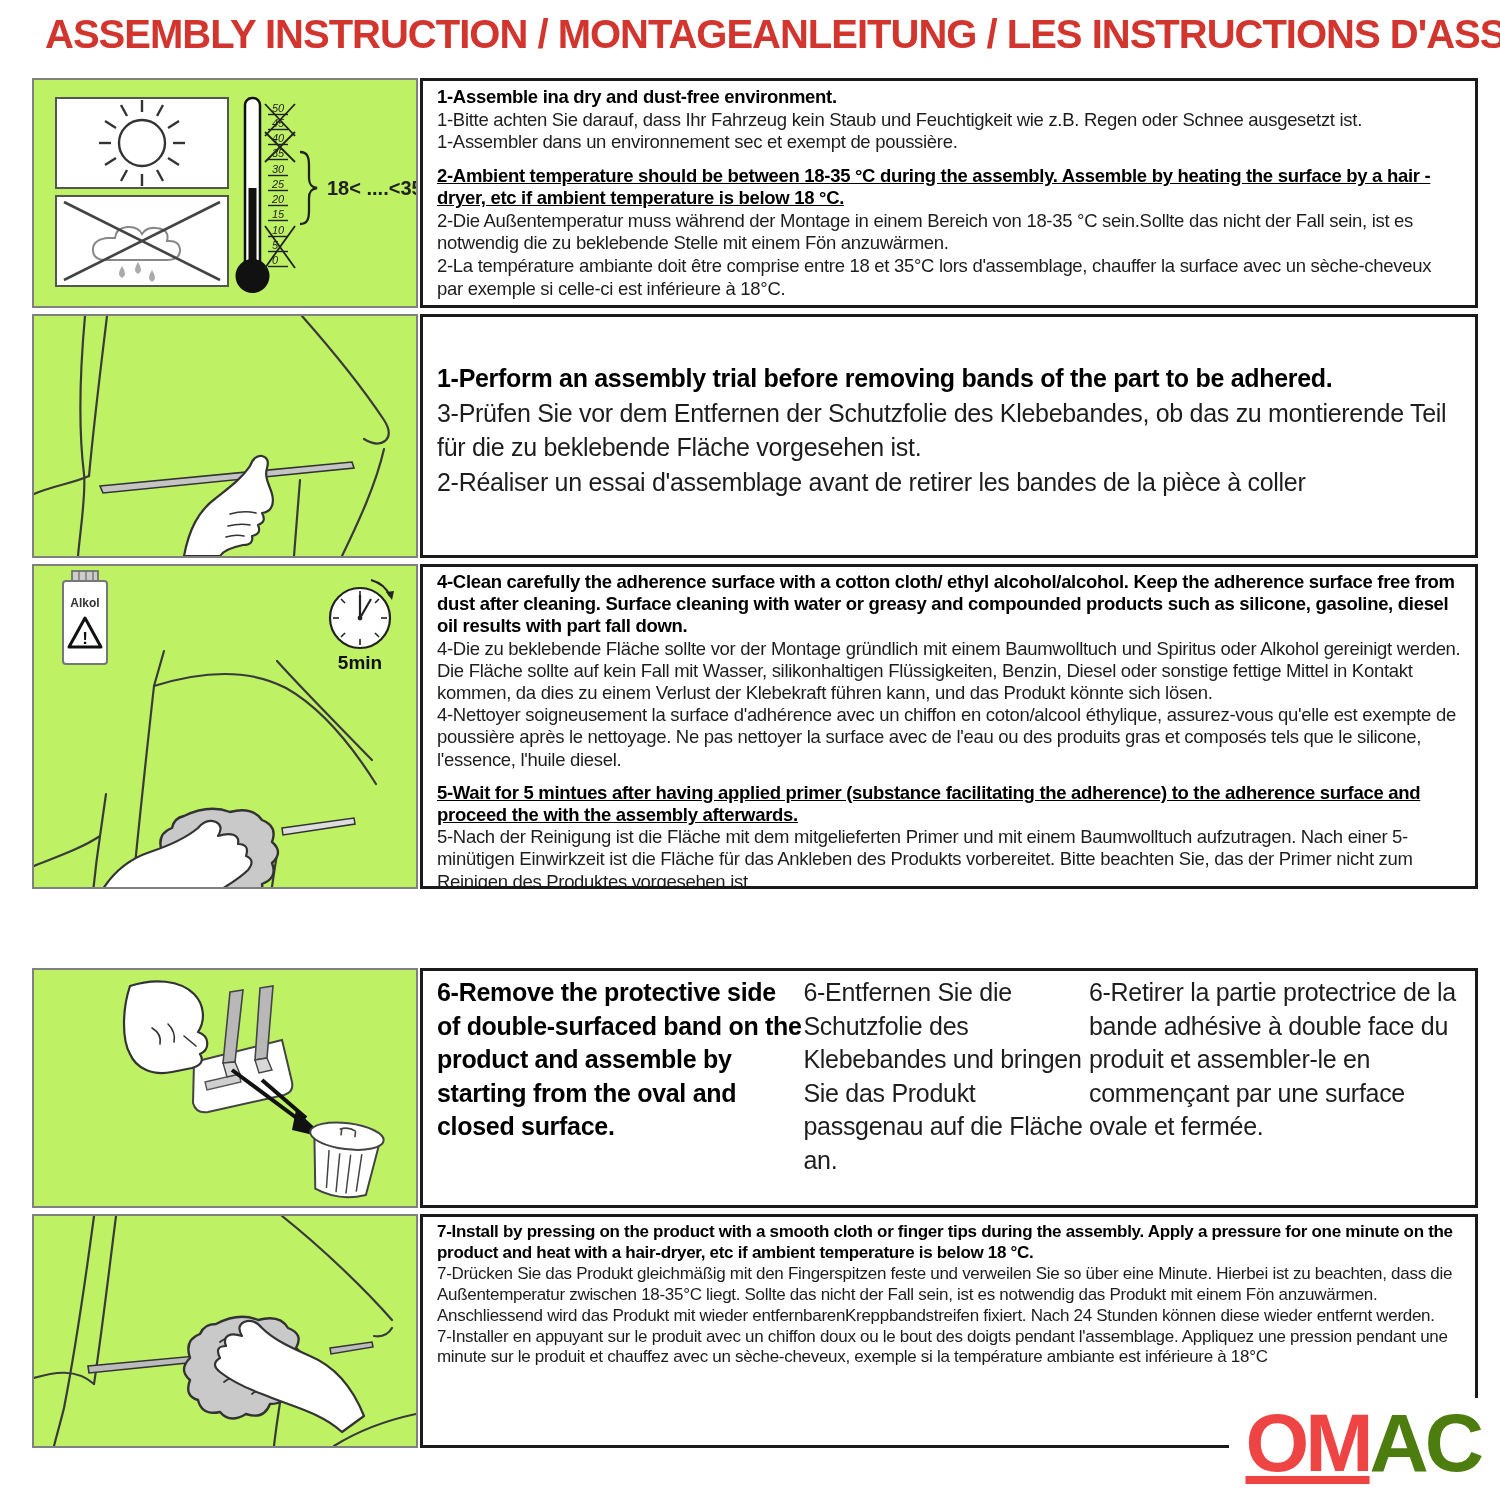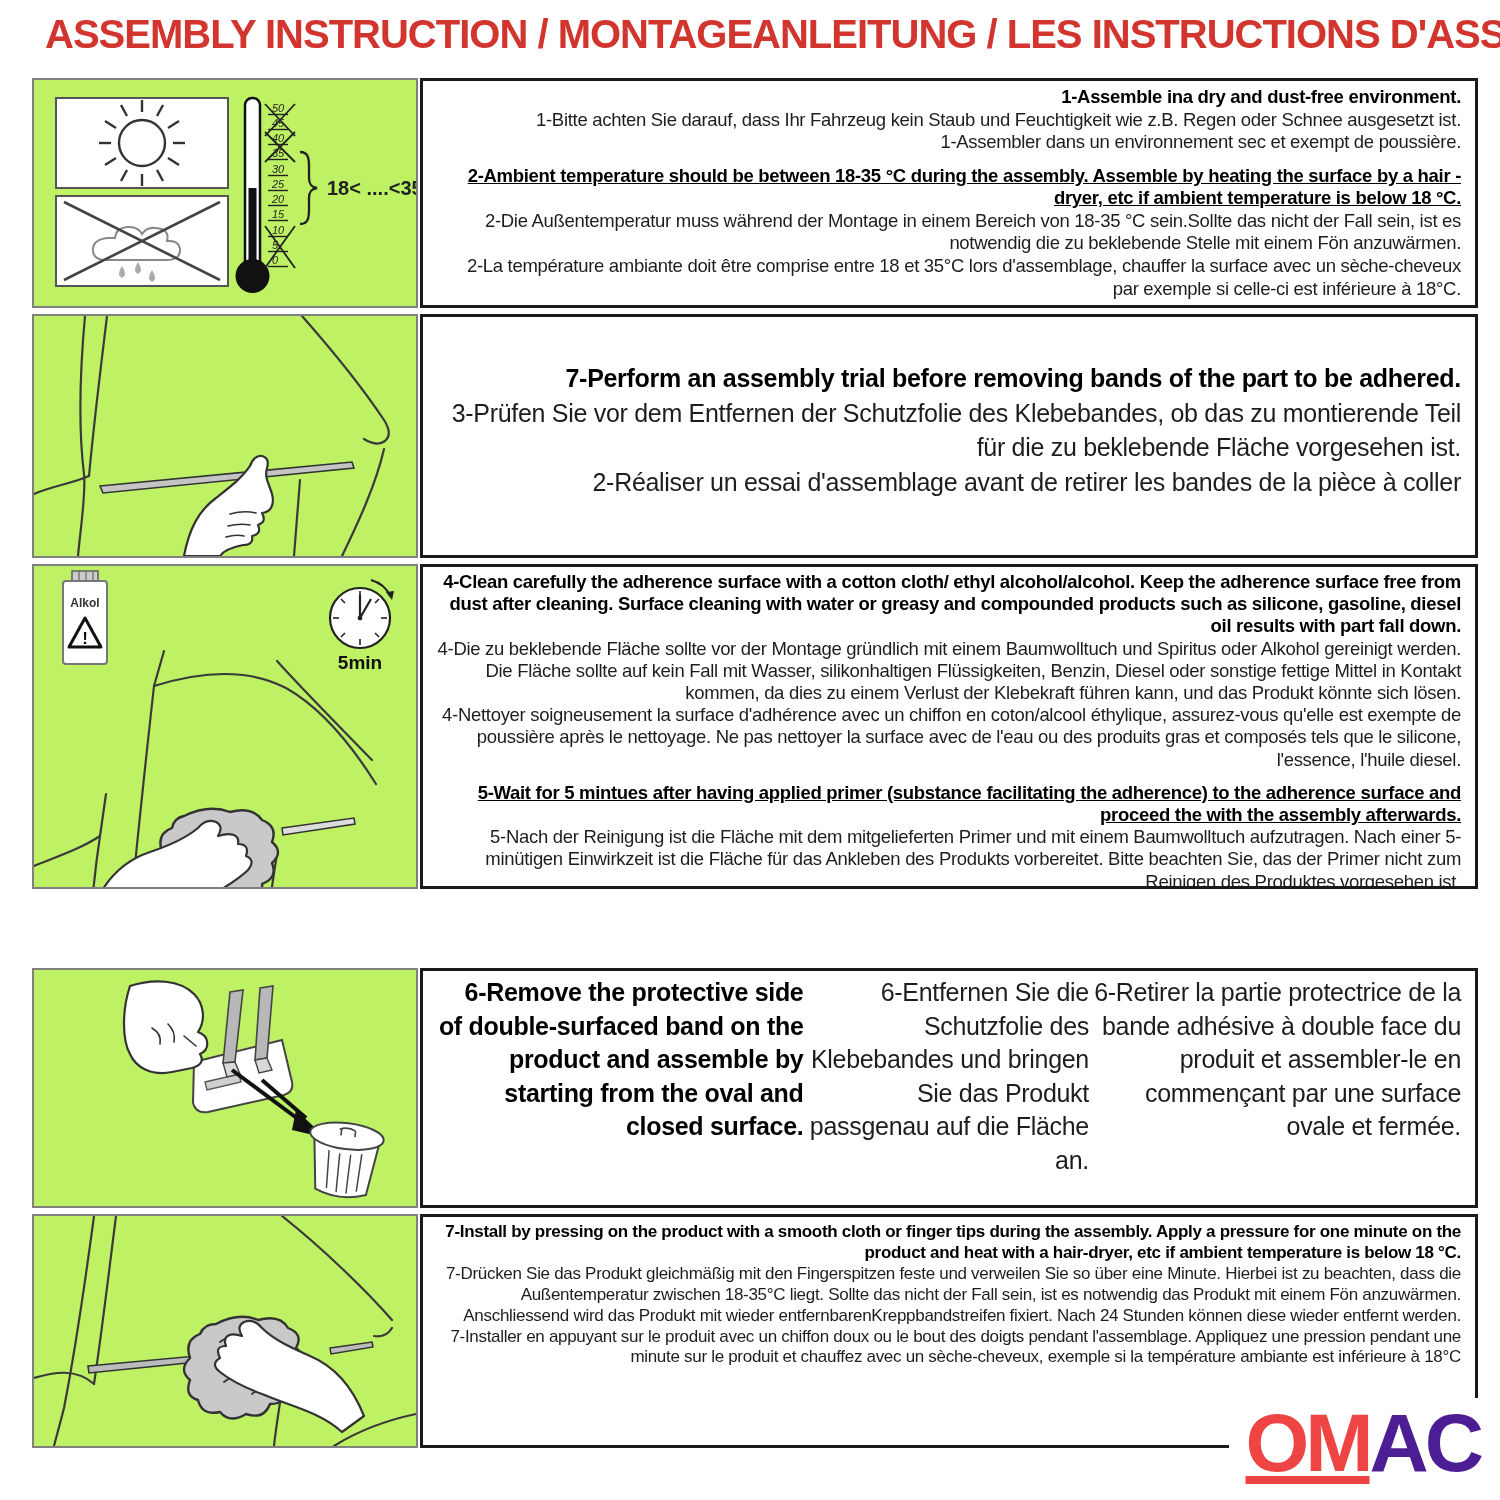--- a/index.html
+++ b/index.html
@@ -3,38 +3,38 @@
 <meta charset="utf-8">
 <style>
   html,body{margin:0;padding:0;background:#ffffff;}
   #page{position:relative;width:1500px;height:1500px;background:#fff;
         font-family:"Liberation Sans","DejaVu Sans",sans-serif;color:#1d1d1d;overflow:hidden;}
   #title{position:absolute;left:45px;top:12px;font-size:40px;font-weight:bold;
          letter-spacing:-1px;color:#d2342e;white-space:nowrap;}
   .imgbox{position:absolute;left:32px;width:386px;border:2px solid #808080;
           background:#bef264;box-sizing:border-box;overflow:hidden;}
   .textbox{position:absolute;left:420px;width:1058px;border:3px solid #1a1a1a;
-           background:#fff;box-sizing:border-box;padding:5px 14px;overflow:hidden;text-align:right;}
+           background:#fff;box-sizing:border-box;padding:5px 14px;overflow:hidden;}
   .textbox p{margin:0;letter-spacing:-0.3px;}
   .textbox p.bold{font-weight:bold;color:#000;}
   .textbox p.gap{margin-top:0.6em;text-decoration:underline;}
   #row1-img,#row1-text{top:78px;height:230px;}
   #row2-img,#row2-text{top:314px;height:244px;}
   #row3-img,#row3-text{top:564px;height:325px;}
   #row4-img,#row4-text{top:968px;height:240px;}
   #row5-img,#row5-text{top:1214px;height:234px;}
   #row1-text{font-size:18.5px;line-height:1.22;}
   #row2-text{font-size:25px;line-height:1.38;padding-top:44px;}
   #row3-text{font-size:18.5px;line-height:1.2;padding-top:4px;}
   #row4-text{font-size:25px;line-height:1.34;display:flex;flex-direction:row;justify-content:center;}
   #row5-text{font-size:17px;line-height:1.23;}
   #logo{position:absolute;top:1398px;right:18px;background:#fff;padding:4px 2px 4px 16px;
         font-size:82px;font-weight:bold;letter-spacing:-4px;line-height:1;z-index:5;}
   #logo .black{color:#ef4444;text-decoration:underline;}
-  #logo .red{color:#4c1d95;}
+  #logo .red{color:#4d7c0f;}
   svg text{font-family:"Liberation Sans","DejaVu Sans",sans-serif;}
   .lineart{stroke:#3a3a3a;fill:none;stroke-width:2.2;stroke-linecap:round;stroke-linejoin:round;}
 </style>
 </head>
 <body>
 
 <div id="page">
 
   <div id="title">ASSEMBLY INSTRUCTION / MONTAGEANLEITUNG / LES INSTRUCTIONS D'ASSEMBLAGE</div>
 
@@ -134,21 +134,21 @@
         <path d="M266,164 L260,240"></path>
       </g>
       <polygon points="66,170 318,146 320,152 69,177" fill="#c4c4c4" stroke="#333" stroke-width="1.6"></polygon>
       <g>
         <path d="M150,240 C155,214 164,195 182,182 C196,171 208,162 216,150 Q220,139 228,140 Q236,142 233,152 C230,162 236,170 238,178 C241,190 236,196 228,197 Q233,206 224,209 Q228,218 218,220 Q220,229 209,229 C199,231 190,234 186,240 Z" fill="#fff" stroke="#333" stroke-width="2.2" stroke-linejoin="round"></path>
         <path d="M196,198 q14,-4 26,-1 M194,210 q12,-3 22,-1 M192,221 q10,-3 18,-1" fill="none" stroke="#333" stroke-width="1.6" stroke-linecap="round"></path>
       </g>
     </svg>
   </div>
   <div class="textbox" id="row2-text">
-      <p class="bold">7-Perform an assembly trial before removing bands of the part to be adhered.</p>
+      <p class="bold">1-Perform an assembly trial before removing bands of the part to be adhered.</p>
       <p class="">3-Prüfen Sie vor dem Entfernen der Schutzfolie des Klebebandes, ob das zu montierende Teil für die zu beklebende Fläche vorgesehen ist.</p>
       <p class="">2-Réaliser un essai d'assemblage avant de retirer les bandes de la pièce à coller</p>
     </div>
 
   <div class="imgbox" id="row3-img">
     <svg width="382" height="396" viewBox="0 0 382 396">
       <g>
         <rect x="38" y="5" width="26" height="11" fill="#ccc" stroke="#666" stroke-width="1.6"></rect>
         <line x1="45" y1="5" x2="45" y2="16" stroke="#666" stroke-width="1.2"></line>
         <line x1="52" y1="5" x2="52" y2="16" stroke="#666" stroke-width="1.2"></line>

